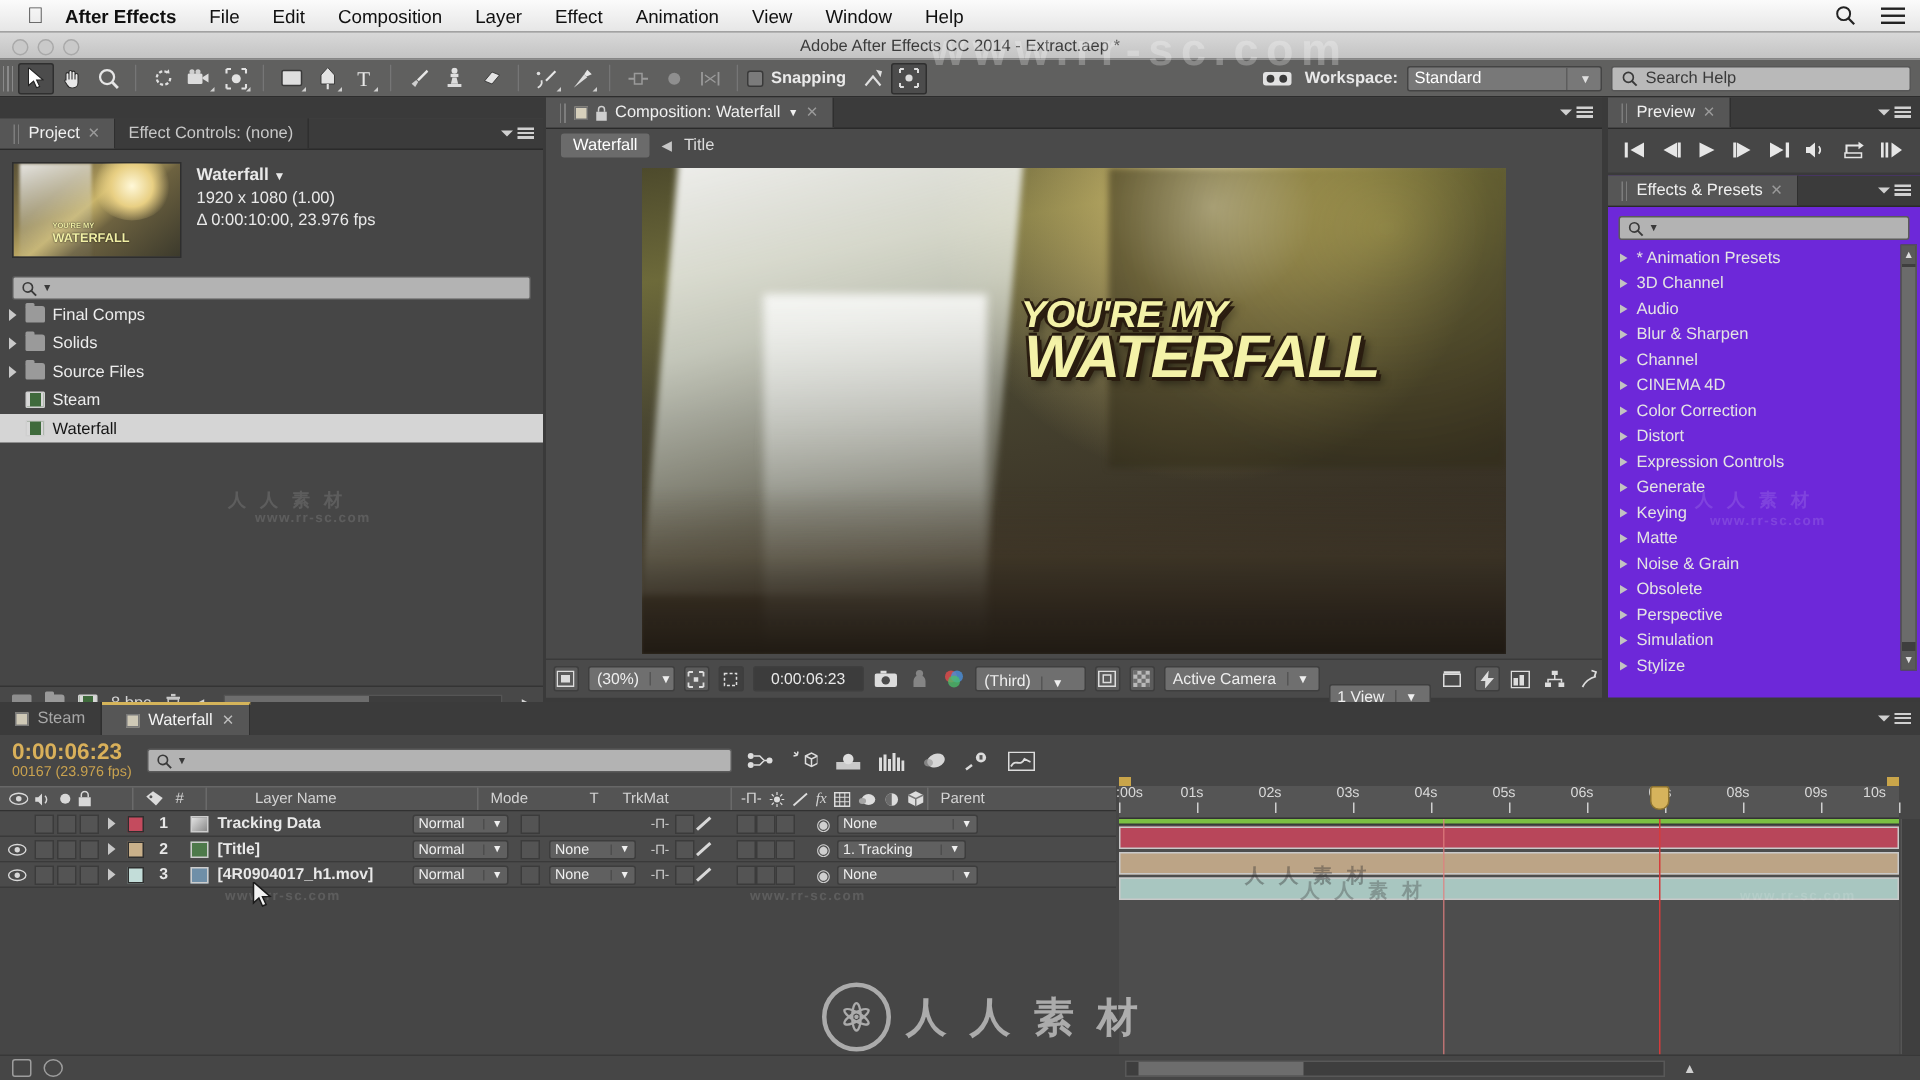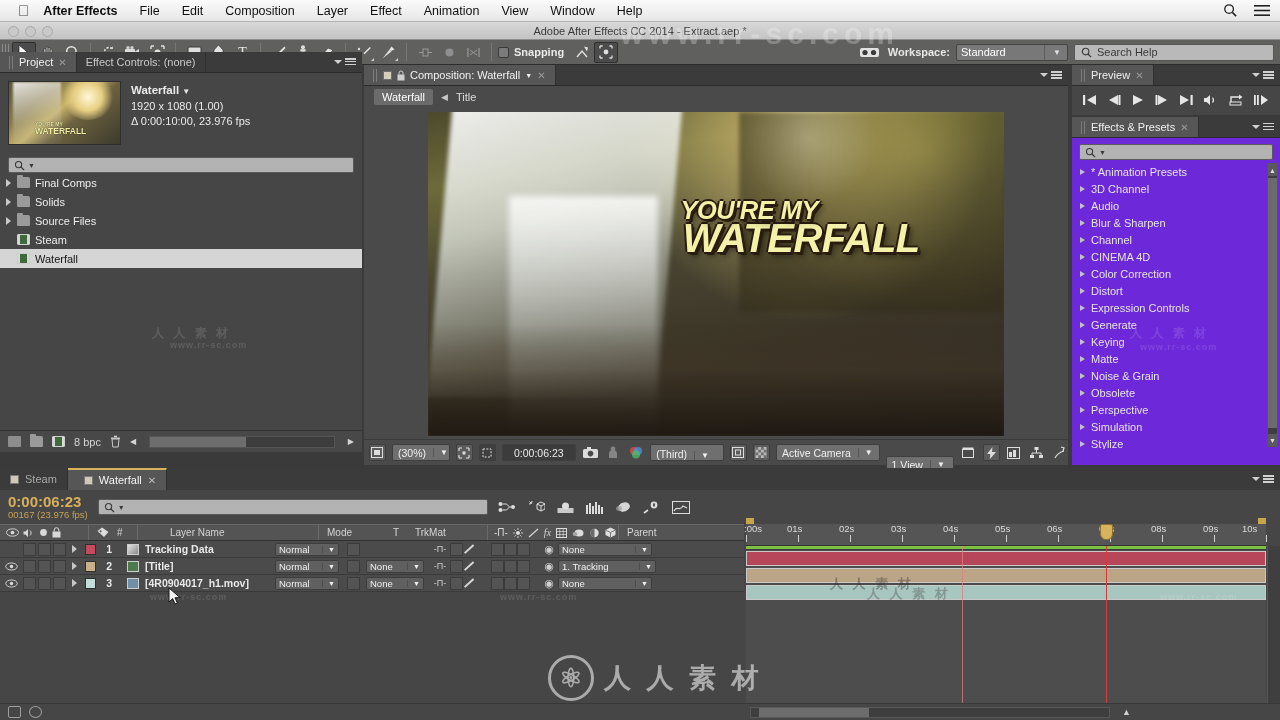--- a/index.html
+++ b/index.html
@@ -84,21 +84,21 @@
   .ptab .x { font-size:10px; color:#9a9a9a;}
   .ptab .tgrip { width:5px;height:13px;
     background: repeating-linear-gradient(90deg,#7d7d7d 0 1px,transparent 1px 3px);}
   .pmenu { margin-left:auto; display:flex; align-items:center; padding:0 6px; gap:3px;}
   .pmenu .lines { display:inline-block; width:11px; height:9px;
     background: repeating-linear-gradient(#d0d0d0 0 1.5px, transparent 1.5px 3px); }
   .pmenu .tri { width:0;height:0;border-left:4px solid transparent;border-right:4px solid transparent;
     border-top:4px solid #d0d0d0;}
 
   
-  #projectPanel { left:0; top:52px; width:362px; height:400px; background:#464646;}
+  #projectPanel { left:0; top:79px; width:362px; height:400px; background:#464646;}
   .proj-head { display:flex; padding:8px 8px 6px 8px; gap:10px; }
   .thumb {
     width:113px;height:64px;border:1px solid #2e2e2e; position:relative; overflow:hidden;
     background: linear-gradient(140deg,#5b5237 0%,#8a7a4a 28%,#c9b46a 45%,#6d6240 60%,#3c3a2c 100%);
   }
   .thumb .water {
     position:absolute; left:4px; top:0; width:48px; height:64px;
     background:linear-gradient(160deg, rgba(255,255,255,.85), rgba(210,215,205,.25) 55%, rgba(120,120,110,.1));
     filter:blur(1px);
   }
@@ -459,21 +459,21 @@
 
     <span class="ws-wrap">
       <span class="tbtn">
         <svg width="20" height="11" viewBox="0 0 20 11">
             <rect x="0" y="1" width="19" height="9" rx="2" fill="#e2e2e2"></rect>
             <circle cx="5" cy="5.5" r="2.6" fill="#3a3a3a"></circle>
             <circle cx="13.5" cy="5.5" r="2.6" fill="#3a3a3a"></circle>
           </svg>
       </span>
       <span class="ws-label">Workspace:</span>
-      <span class="dd" style="width:112px;">
+      <span class="dd" style="width:130px;">
         <span>Standard</span>
         <span class="arrow">▼</span>
       </span>
       <span class="searchhelp">
         <svg width="11" height="11" viewBox="0 0 12 12">
           <circle cx="5" cy="5" r="3.6" fill="none" stroke="#3a3a3a" stroke-width="1.2"></circle>
           <line x1="7.6" y1="7.6" x2="11" y2="11" stroke="#3a3a3a" stroke-width="1.4"></line>
         </svg>
         <span>Search Help</span>
       </span>
@@ -1079,21 +1079,21 @@
         <span style="width:6px;"></span>
         <span style="width:20px;font-size:9px;color:#cdcdcd;text-align:center;">-П-</span>
         <span class="sw-cell"></span>
         <span class="diag"></span>
         <span style="width:12px;"></span>
         <span class="sw-cell"></span>
         <span class="sw-cell"></span>
         <span class="sw-cell"></span>
         <span style="width:10px;"></span>
         <span style="width:18px;text-align:center;color:#cfcfcf;font-size:11px;">◉</span>
-        <span class="sel-dd" style="width:98px;">
+        <span class="sel-dd" style="width:86px;">
           <span>1. Tracking</span>
             <span class="a">▼</span>
         </span>
       </div>
 
       <div class="lrow">
         <span class="eye">
           <svg width="13" height="9" viewBox="0 0 14 9">
               <ellipse cx="7" cy="4.5" rx="6.2" ry="3.8" fill="none" stroke="#d8d8d8"></ellipse>
               <circle cx="7" cy="4.5" r="1.9" fill="#d8d8d8"></circle>

